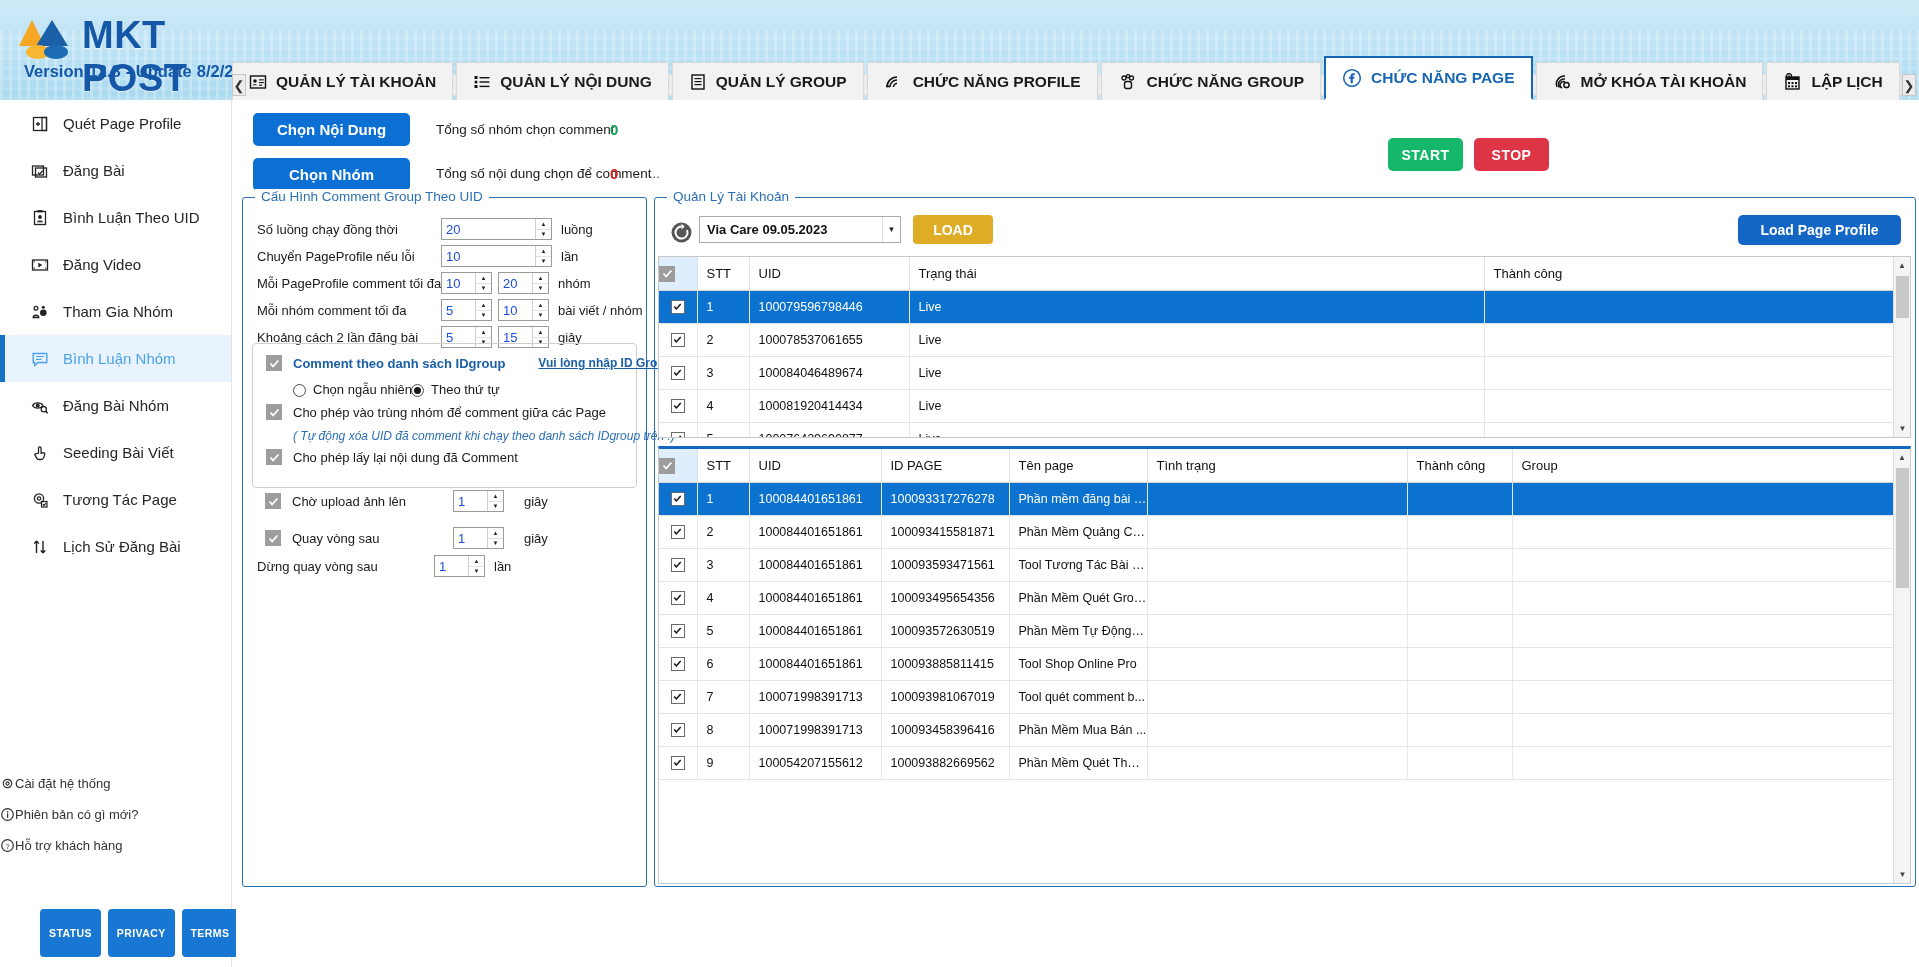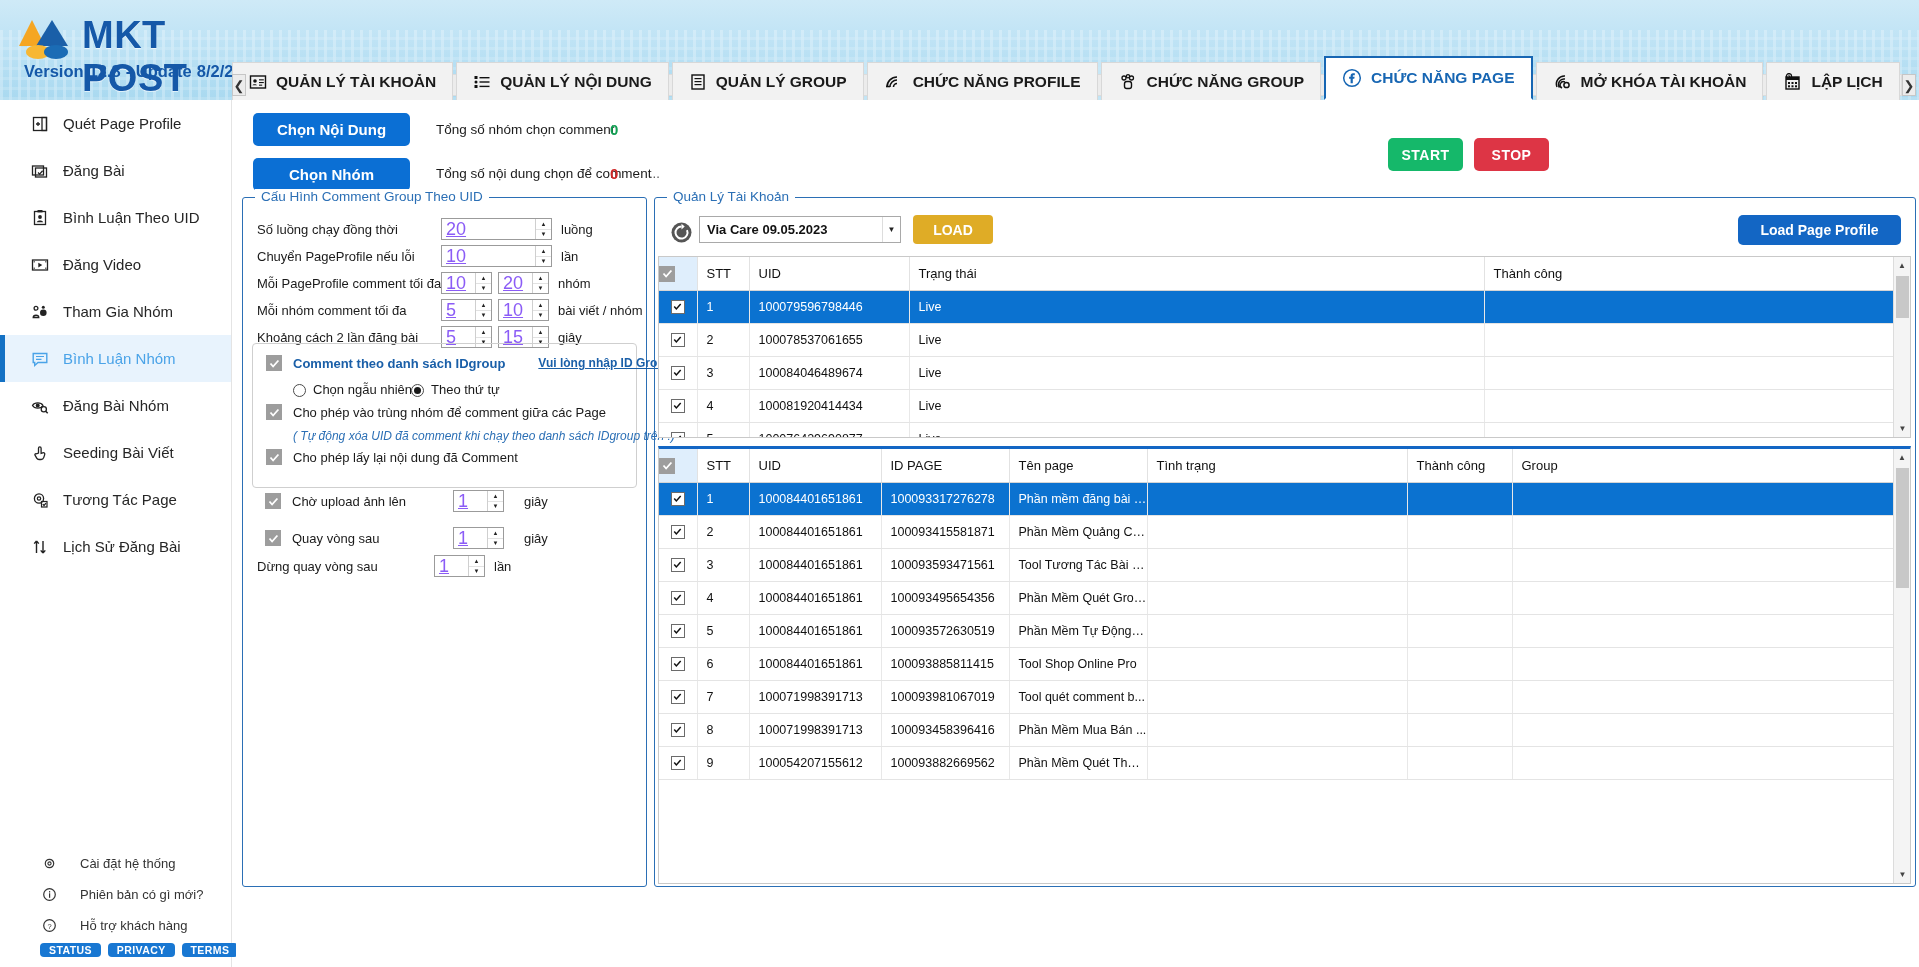--- a/index.html
+++ b/index.html
@@ -82,28 +82,28 @@
     position: relative;
   }
   .side-item.active { background: #e8f3fd; color: #4aa3e8; }
   .side-item.active::before {
     content: ""; position: absolute; left: 0; top: 0; width: 5px; height: 100%;
     background: #1471c4;
   }
   .side-ico { width: 19px; height: 19px; flex: 0 0 19px; display:flex; align-items:center; justify-content:center; }
   .side-bottom { position: absolute; left: 0; bottom: 10px; width: 232px; }
   .side-link {
-    height: 31px; display: flex; align-items: flex-end; gap: 23px;
-    padding-left: 42px; font-size: 13px; color: #333; cursor: pointer;
+    height: 31px; display: flex; align-items: flex-start; gap: 0;
+    font-size: 13px; color: #333; cursor: pointer;
   }
   .side-link .side-ico { width: 15px; height: 15px; flex: 0 0 15px; }
   .side-badges { display: flex; gap: 7px; padding-left: 40px; margin-top: 10px; }
   .badge {
     background: #1877d2; color: #fff; font-size: 10.5px; font-weight: bold;
-    padding: 1px 9px; border-radius: 4px; letter-spacing: .4px; cursor: pointer;
+    padding: 18px 9px; border-radius: 4px; letter-spacing: .4px; cursor: pointer; margin-top: 30px;
   }
 
   
   .main { position: absolute; left: 236px; top: 100px; width: 1687px; height: 867px; background: #fff; }
 
   .topbar { position: absolute; left: 0; top: 0; width: 100%; height: 92px; }
   .btn-blue {
     background: #0b6fd4; color: #fff; border: none; border-radius: 5px;
     font-size: 15px; font-weight: bold; cursor: pointer;
     font-family: "Liberation Sans", sans-serif;
@@ -141,24 +141,23 @@
   .panel-right { left: 418px; top: 97px;  width: 1262px; height: 690px; }
 
   
   .cfg-row { position: absolute; height: 22px; display: flex; align-items: center; justify-content: flex-end; }
   .cfg-lbl { font-size: 13px; color: #1a1a1a; white-space: nowrap; }
   .spin {
     display: inline-flex; align-items: center; border: 1px solid #9b9b9b;
     background: #fff; height: 22px; position: relative;
   }
   .spin input {
-    border: none; outline: none; height: 20px; font-size: 18px; padding-left: 4px;
-    font-family: "Liberation Sans", sans-serif; color: #8b5cf6; background: transparent;
+    border: none; outline: none; height: 20px; font-size: 13px; padding-left: 4px;
+    font-family: "Liberation Sans", sans-serif; color: #1d4ed8; background: transparent;
     width: 100%;
-    text-decoration: underline;
   }
   .spin-btns {
     width: 16px; height: 20px; border-left: 1px solid #cfcfcf;
     display: flex; flex-direction: column; flex: 0 0 16px; background: #fff;
   }
   .spin-btns i {
     flex: 1; display: flex; align-items: center; justify-content: center;
     font-size: 6px; font-style: normal; color: #222; cursor: pointer;
   }
   .spin-btns i:first-child { border-bottom: 1px solid #e2e2e2; }

